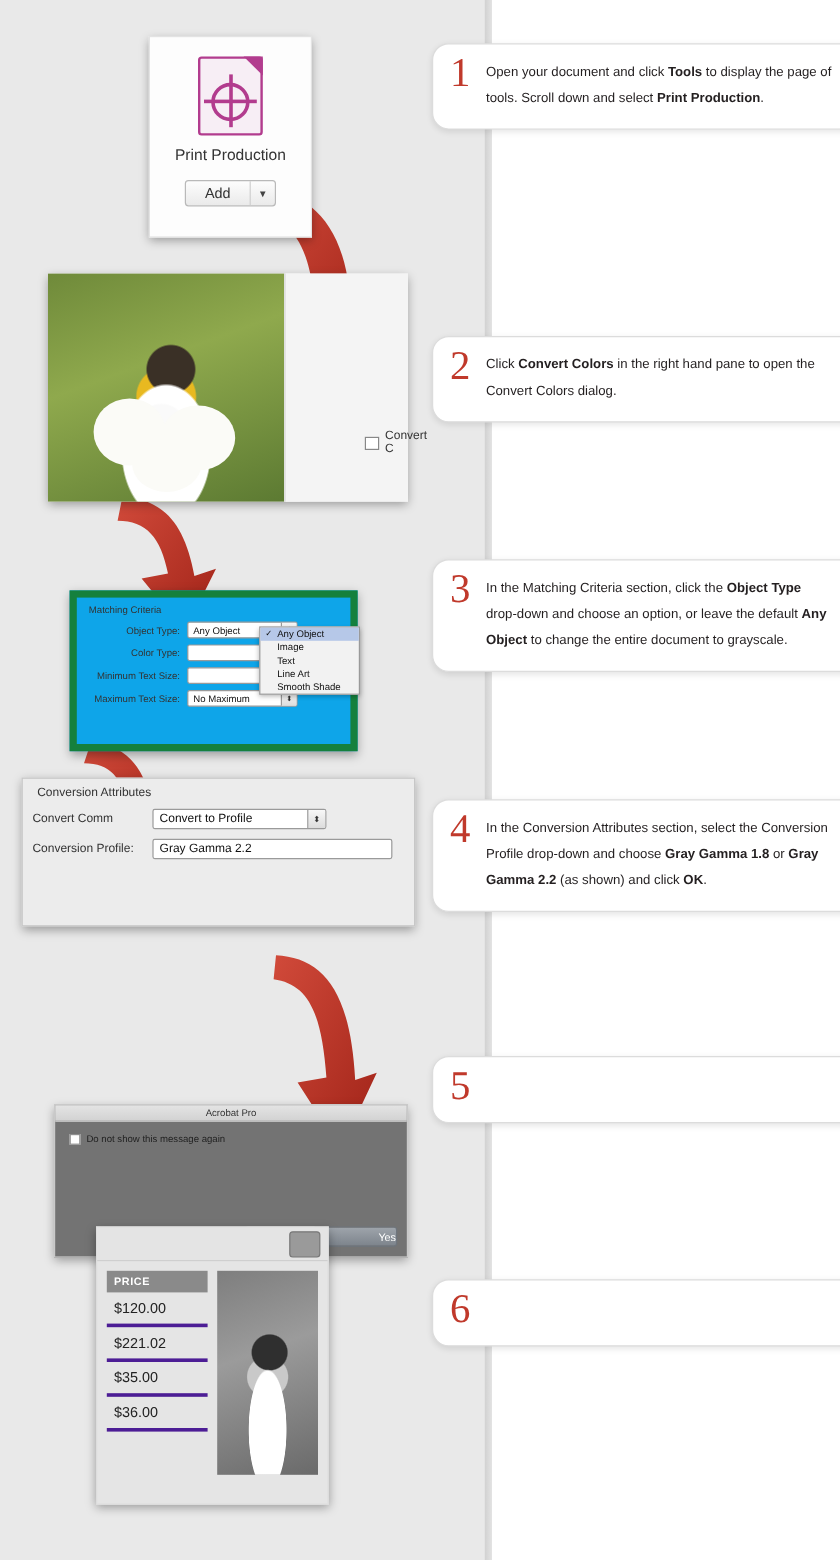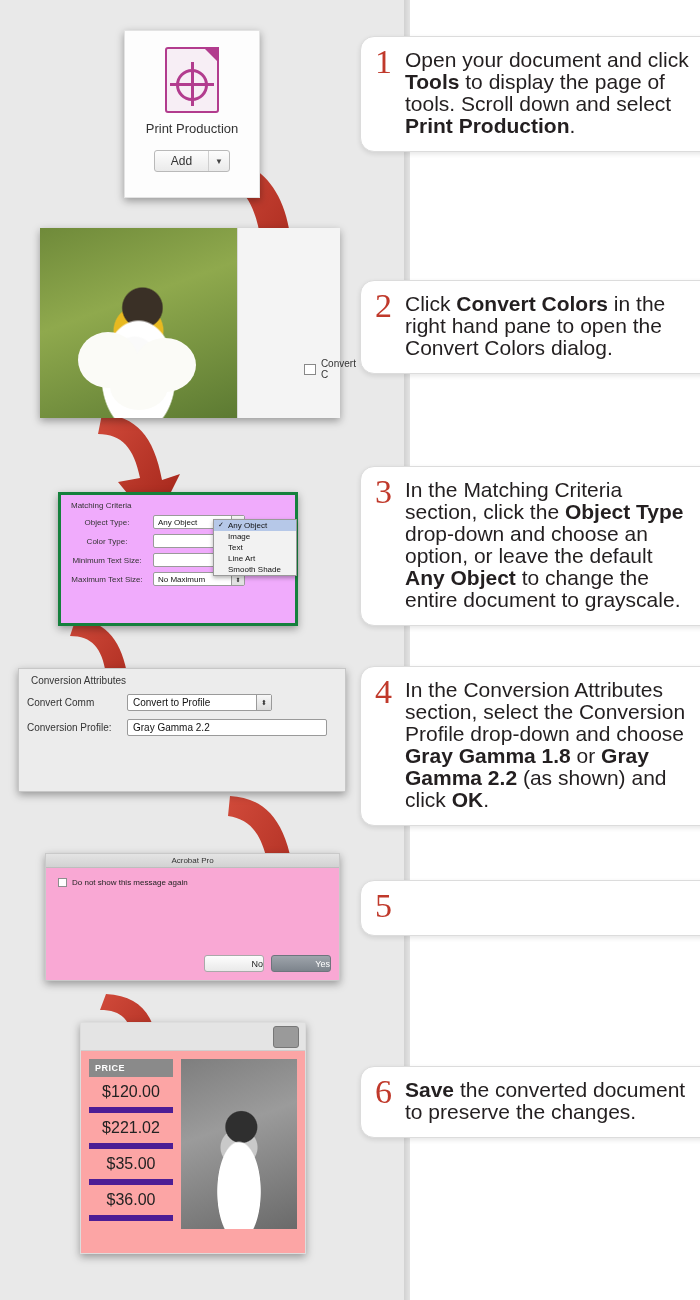--- a/index.html
+++ b/index.html
@@ -41,21 +41,21 @@
     font-size:34px;
     line-height:30px;
     font-weight:400;
     width:30px;
     flex:0 0 30px;
     text-align:left;
     font-family:"Liberation Serif", serif;
     margin-top:-2px;
   }
   .callout .txt {
-    font-size:21px;
+    font-size:11px;
     line-height:22px;
     color:#231f20;
     flex:1;
   }
   .callout .txt b { font-weight:bold; }
   
   .arrow { position:absolute; }
   
   .panel {
     position:absolute;
@@ -140,65 +140,65 @@
     background:#c4c4c4; border-radius:4px;
   }
   #win2 .cc-row {
     position:absolute; left:14px; top:118px;
     display:flex; align-items:center; font-size:10px; color:#333;
   }
   #win2 .cc-row .sw {
     width:14px; height:11px; background:#fff; border:1px solid #888; margin-right:5px;
   }
   
-  #dlg3 { left:58px; top:492px; width:240px; height:134px; background:#f0abfc;
-          border:3px solid #15803d; }
+  #dlg3 { left:58px; top:492px; width:240px; height:134px; background:#0ea5e9;
+          border:6px solid #15803d; }
   #dlg3 .title { font-size:8px; color:#333; margin:6px 0 0 10px; }
   #dlg3 .row { display:flex; align-items:center; margin:5px 0 0 0; padding-left:6px; }
-  #dlg3 .row .lab { width:86px; text-align:center; font-size:8px; color:#333; padding-right:6px;}
+  #dlg3 .row .lab { width:86px; text-align:right; font-size:8px; color:#333; padding-right:6px;}
   #dlg3 .sel {
     height:14px; background:#fff; border:1px solid #9a9a9a; border-radius:2px;
     font-size:8px; color:#111; display:flex; align-items:center; padding-left:4px;
     position:relative;
   }
   #dlg3 .sel .arrows {
     position:absolute; right:0; top:0; bottom:0; width:13px;
     background:linear-gradient(to bottom,#f6f6f6,#dedede);
     border-left:1px solid #9a9a9a;
     display:flex; align-items:center; justify-content:center; font-size:6px; color:#333;
   }
   #dlg3 .menu {
     position:absolute; left:152px; top:24px; width:84px;
     background:#f2f2f2; border:1px solid #9a9a9a; box-shadow:0 2px 4px rgba(0,0,0,0.3);
     z-index:5;
   }
   #dlg3 .menu .mi { font-size:8px; color:#111; padding:1px 4px 1px 14px; position:relative; }
   #dlg3 .menu .mi.sel-item { background:#b6c8e8; }
   #dlg3 .menu .mi .chk { position:absolute; left:4px; top:1px; font-size:7px; }
   
-  #dlg4 { left:18px; top:668px; width:328px; height:124px; background:#ececec;
+  #dlg4 { left:18px; top:648px; width:328px; height:124px; background:#ececec;
           border:1px solid #c7c7c7; }
   #dlg4 .title { font-size:10px; color:#333; margin:6px 0 0 12px; }
   #dlg4 .row { display:flex; align-items:center; margin-top:8px; padding-left:8px; }
   #dlg4 .row .lab { width:100px; font-size:10px; color:#333; padding-right:8px; }
   #dlg4 .sel {
     height:17px; background:#fff; border:1px solid #9a9a9a; border-radius:2px;
     font-size:10px; color:#111; display:flex; align-items:center; padding-left:5px;
     position:relative;
   }
   #dlg4 .sel .arrows {
     position:absolute; right:0; top:0; bottom:0; width:15px;
     background:linear-gradient(to bottom,#f8f8f8,#dcdcdc);
     border-left:1px solid #9a9a9a;
     display:flex; align-items:center; justify-content:center; font-size:7px; color:#333;
   }
   #dlg4 .plain { height:17px; background:#fff; border:1px solid #9a9a9a; border-radius:2px;
     font-size:10px; color:#111; display:flex; align-items:center; padding-left:5px; }
   
-  #dlg5 { left:45px; top:853px; width:295px; height:128px; background:#f9a8d4;
+  #dlg5 { left:45px; top:920px; width:295px; height:128px; background:#737373;
           border:1px solid #c9c9c9; }
   #dlg5 .tbar {
     height:14px; background:linear-gradient(to bottom,#e4e4e4,#d2d2d2);
     border-bottom:1px solid #bdbdbd;
     font-size:8px; color:#333; text-align:center; line-height:14px;
   }
   #dlg5 .body { display:flex; padding:10px 10px 0 12px; }
   #dlg5 .alogo {
     width:40px; height:40px; flex:0 0 40px;
     border:2px solid #c0392b; border-radius:5px; background:#fff;
@@ -219,35 +219,35 @@
   #dlg5 .btns { position:absolute; right:8px; bottom:8px; display:flex; }
   #dlg5 .btn {
     width:60px; height:17px; border:1px solid #a9a9a9; border-radius:3px;
     background:linear-gradient(to bottom,#fdfdfd,#e9e9e9);
     font-size:9px; color:#222; text-align:right; line-height:16px; margin-left:7px;
   }
   #dlg5 .btn.primary {
     background:linear-gradient(to bottom,#9ea4ab,#7d848c); color:#fff; border-color:#6e757d;
   }
   
-  #doc6 { left:80px; top:1022px; width:226px; height:232px; background:#fca5a5;
+  #doc6 { left:80px; top:1022px; width:194px; height:232px; background:#e5e5e5;
           border:1px solid #ddd; }
   #doc6 .hdr { height:28px; background:#e4e4e4; border-bottom:1px solid #cfcfcf; position:relative;}
   #doc6 .hdr .bee-ico {
     position:absolute; right:6px; top:3px; width:26px; height:22px;
     background:#9a9a9a; border:1px solid #777; border-radius:3px;
   }
   #doc6 .content { display:flex; padding:8px; }
   #doc6 .table { width:84px; }
   #doc6 .table .th {
     background:#8a8a8a; color:#fff; font-size:9px; font-weight:bold;
     padding:4px 6px; letter-spacing:0.5px;
   }
   #doc6 .table .td {
-    border-bottom:6px solid #4c1d95; font-size:16px; color:#222; padding:6px;text-align:center;
+    border-bottom:3px solid #4c1d95; font-size:12px; color:#222; padding:6px;
   }
   #doc6 .gphoto {
     flex:1; margin-left:8px; height:170px;
     background:
       radial-gradient(ellipse at 50% 78%, #ffffff 0 26%, rgba(255,255,255,0) 27%),
       radial-gradient(circle at 52% 40%, #2f2f2f 0 13%, rgba(47,47,47,0) 14%),
       radial-gradient(circle at 50% 52%, #c9c9c9 0 17%, rgba(201,201,201,0) 18%),
       linear-gradient(160deg,#7e7e7e 0%,#9b9b9b 40%,#6a6a6a 100%);
   }
 </style>
@@ -433,14 +433,13 @@
 </div>
 <div class="callout" style="top:666px;">
   <div class="num">4</div>
   <div class="txt">In the Conversion Attributes section, select the Conversion Profile drop-down and choose <b>Gray Gamma 1.8</b> or <b>Gray Gamma 2.2</b> (as shown) and click <b>OK</b>.</div>
 </div>
 <div class="callout" style="top:880px;">
   <div class="num">5</div>
 </div>
 <div class="callout" style="top:1066px;">
   <div class="num">6</div>
-  <div class="txt"><b>Save</b> the converted document to preserve the changes.</div>
 </div>
 
 </body></html>

